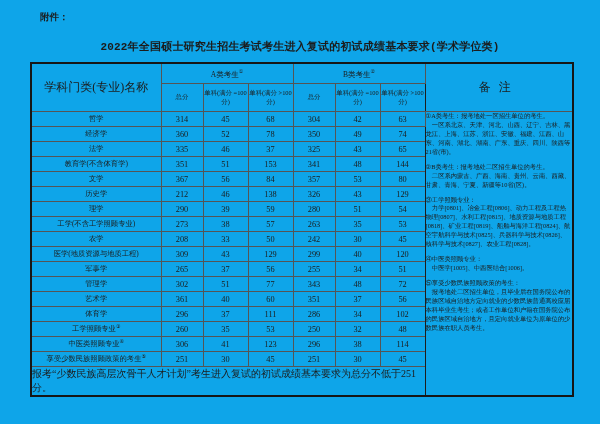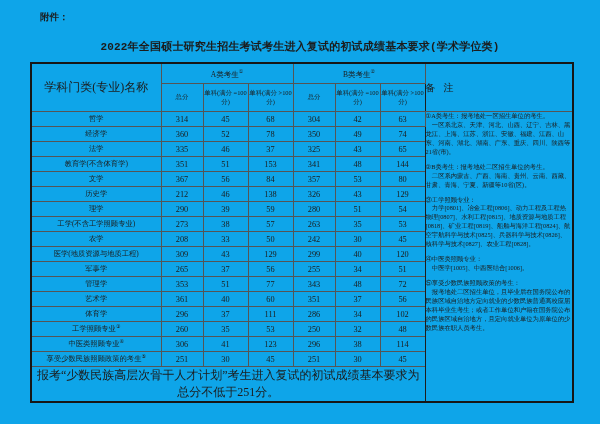--- a/index.html
+++ b/index.html
@@ -30,33 +30,33 @@
   .score-table th, .score-table td {
     border: 1px solid #555;
     padding: 0;
     font-weight: normal;
   }
   .bl-group { border-left: 1.8px solid #1d1d1d !important; }
   .h-subject { font-size: 12px; margin-top: 16px; }
   .h-group { height: 19px; font-size: 7.5px; text-align: center; }
   .h-group sup, .c-name sup { font-size: 5px; }
   .h-sub { height: 27px; font-size: 6.4px; line-height: 1.3; text-align: center; padding: 0 3px; }
-  .h-remarks { font-size: 10px; letter-spacing: 8px; text-align: left; }
+  .h-remarks { font-size: 12px; letter-spacing: 8px; text-align: center; }
   tbody td { height: 14px; }
   .c-name { font-size: 7.3px; text-align: center; padding-left: 4px; white-space: nowrap; }
   .c-num { font-size: 8.3px; text-align: center; }
   .c-remarks {
     vertical-align: top; text-align: left;
     padding: 4px 4px 0 5px;
     font-size: 6.3px; line-height: 1.42;
   }
   .note { margin: 0 0 6px 0; }
   .note p { margin: 0; }
   .note .nb { text-indent: 1em; }
-  .c-foot { height: 20px; font-size: 12px; text-align: center; padding-left: 6px; }
+  .c-foot { height: 20px; font-size: 10px; text-align: left; padding-left: 6px; }
 </style>
 </head>
 <body>
 
 <div class="page">
   <div class="attachment">附件：</div>
   <div class="title">2022年全国硕士研究生招生考试考生进入复试的初试成绩基本要求(学术学位类)</div>
 
   <div class="tablewrap">
     <table class="score-table">
@@ -203,21 +203,21 @@
             <td class="c-name">军事学</td>
             <td class="c-num">265</td>
             <td class="c-num">37</td>
             <td class="c-num">56</td>
             <td class="c-num bl-group">255</td>
             <td class="c-num">34</td>
             <td class="c-num">51</td>
           </tr>
           <tr>
             <td class="c-name">管理学</td>
-            <td class="c-num">353</td>
+            <td class="c-num">302</td>
             <td class="c-num">51</td>
             <td class="c-num">77</td>
             <td class="c-num bl-group">343</td>
             <td class="c-num">48</td>
             <td class="c-num">72</td>
           </tr>
           <tr>
             <td class="c-name">艺术学</td>
             <td class="c-num">361</td>
             <td class="c-num">40</td>

